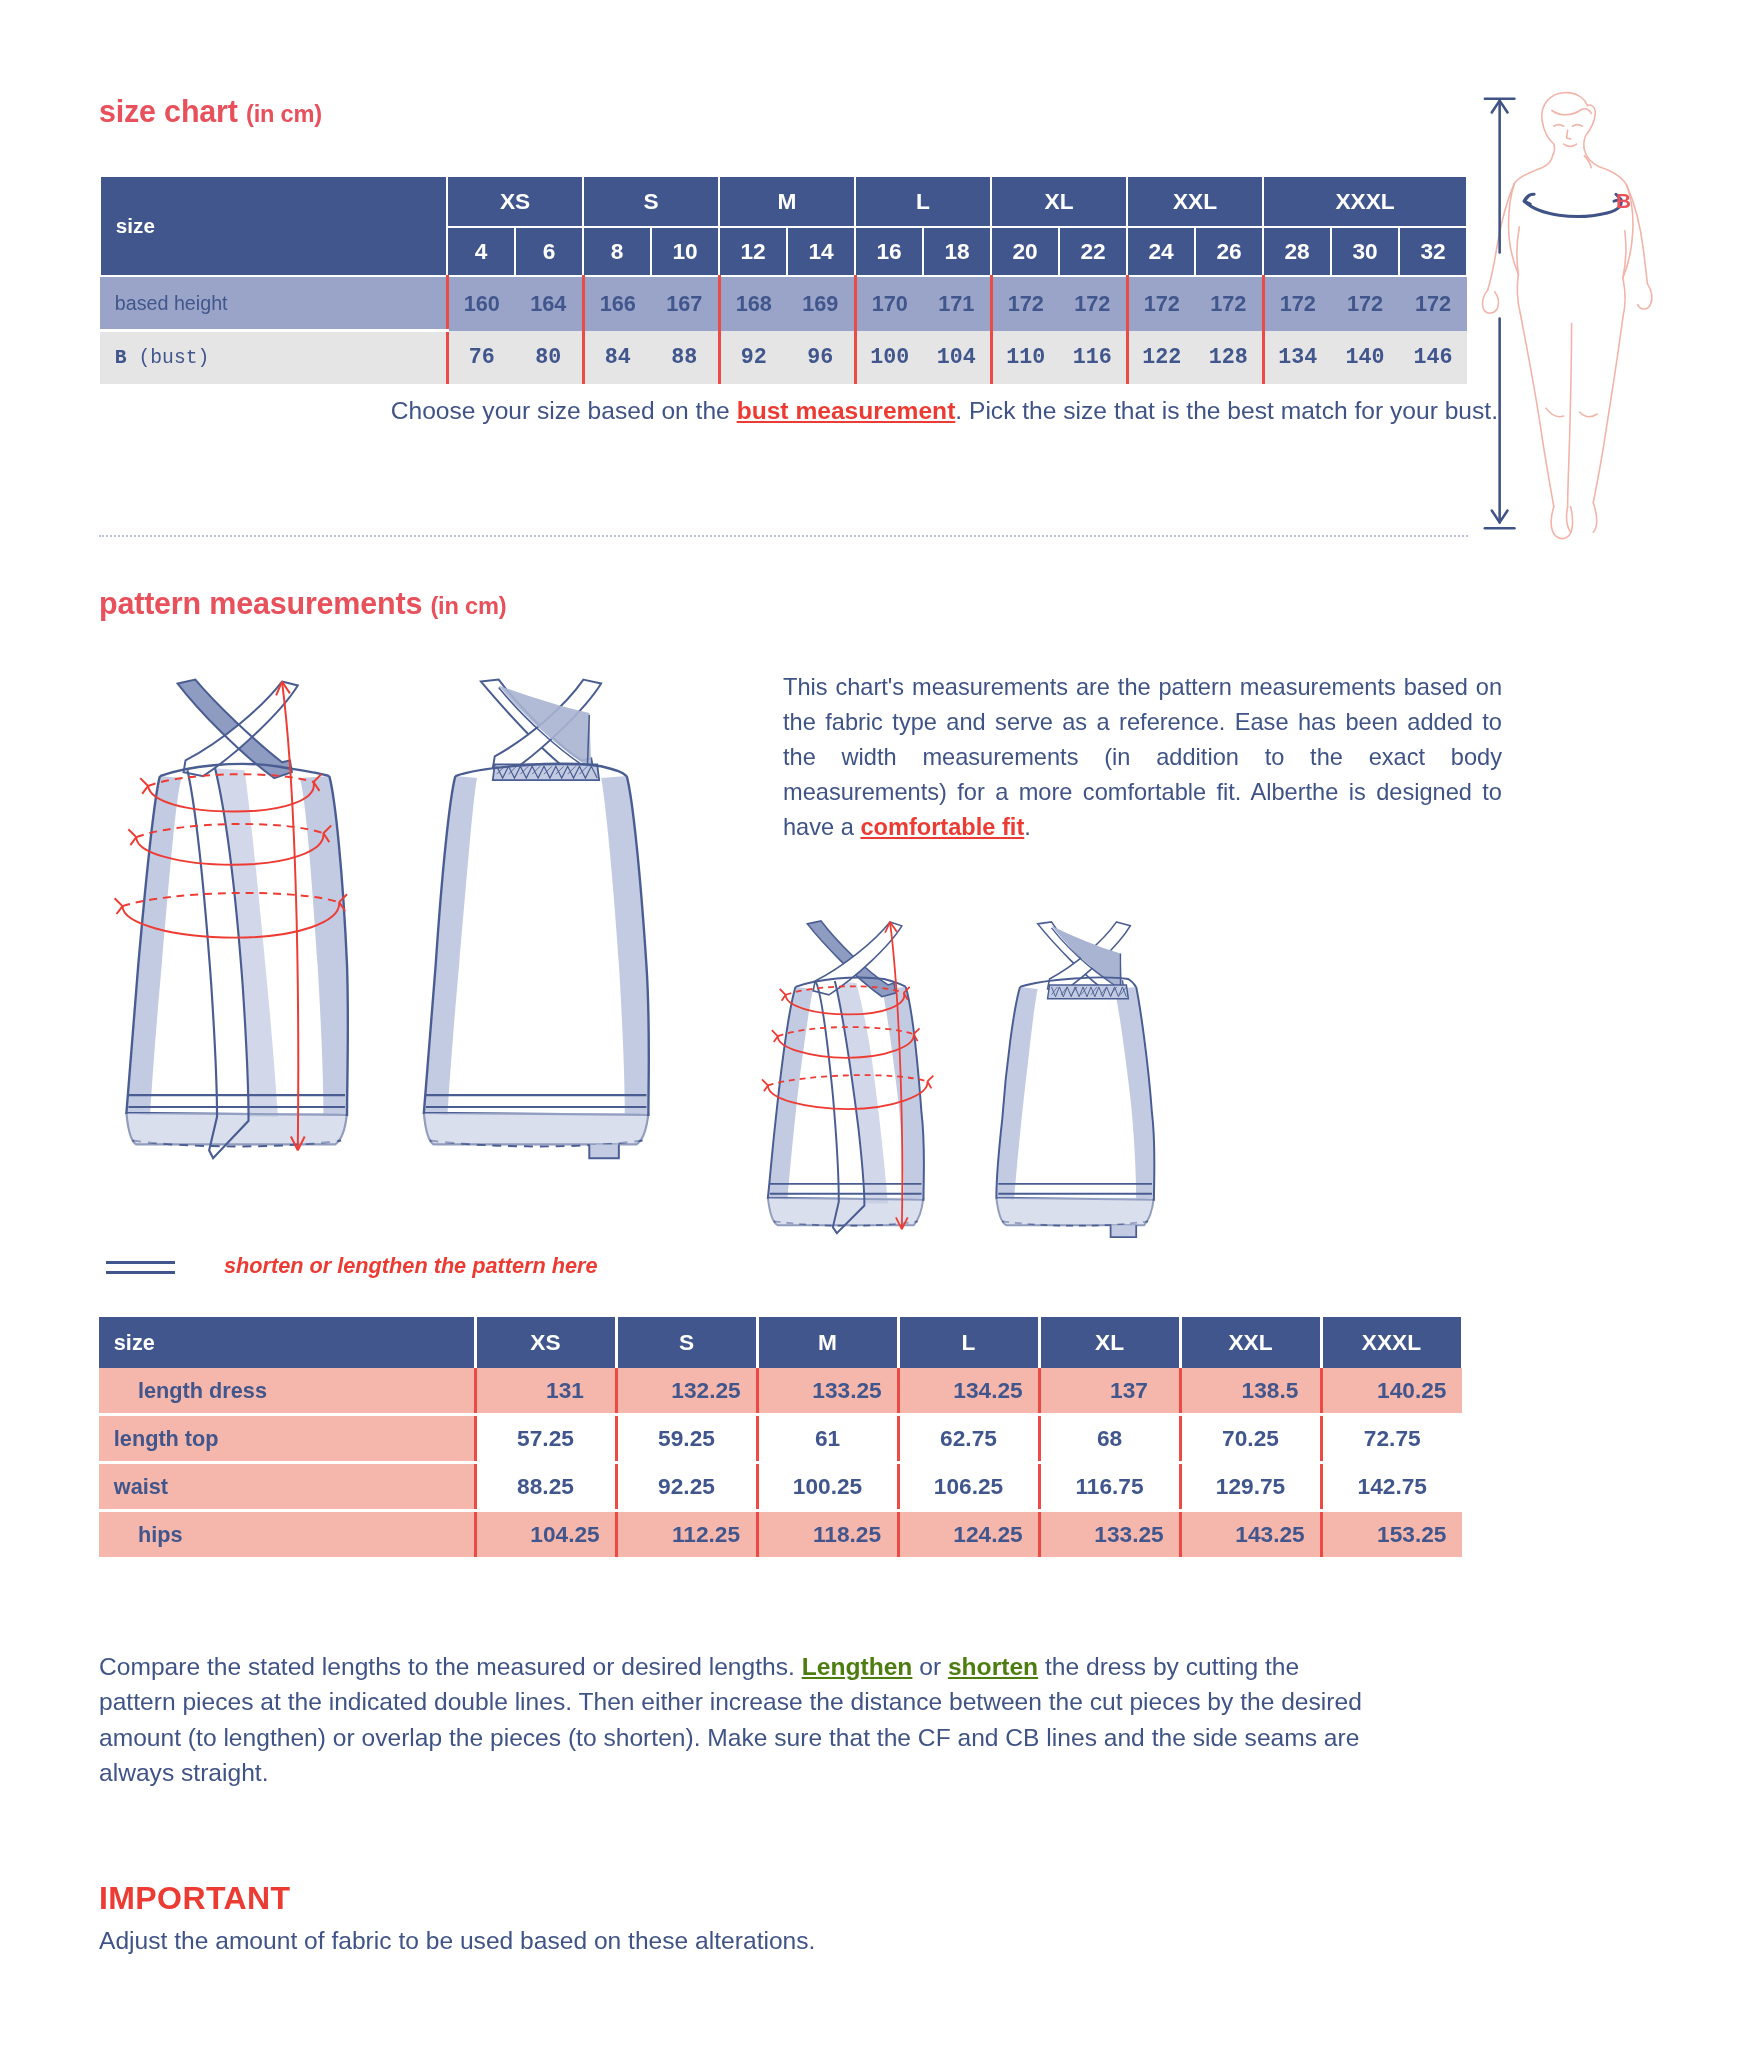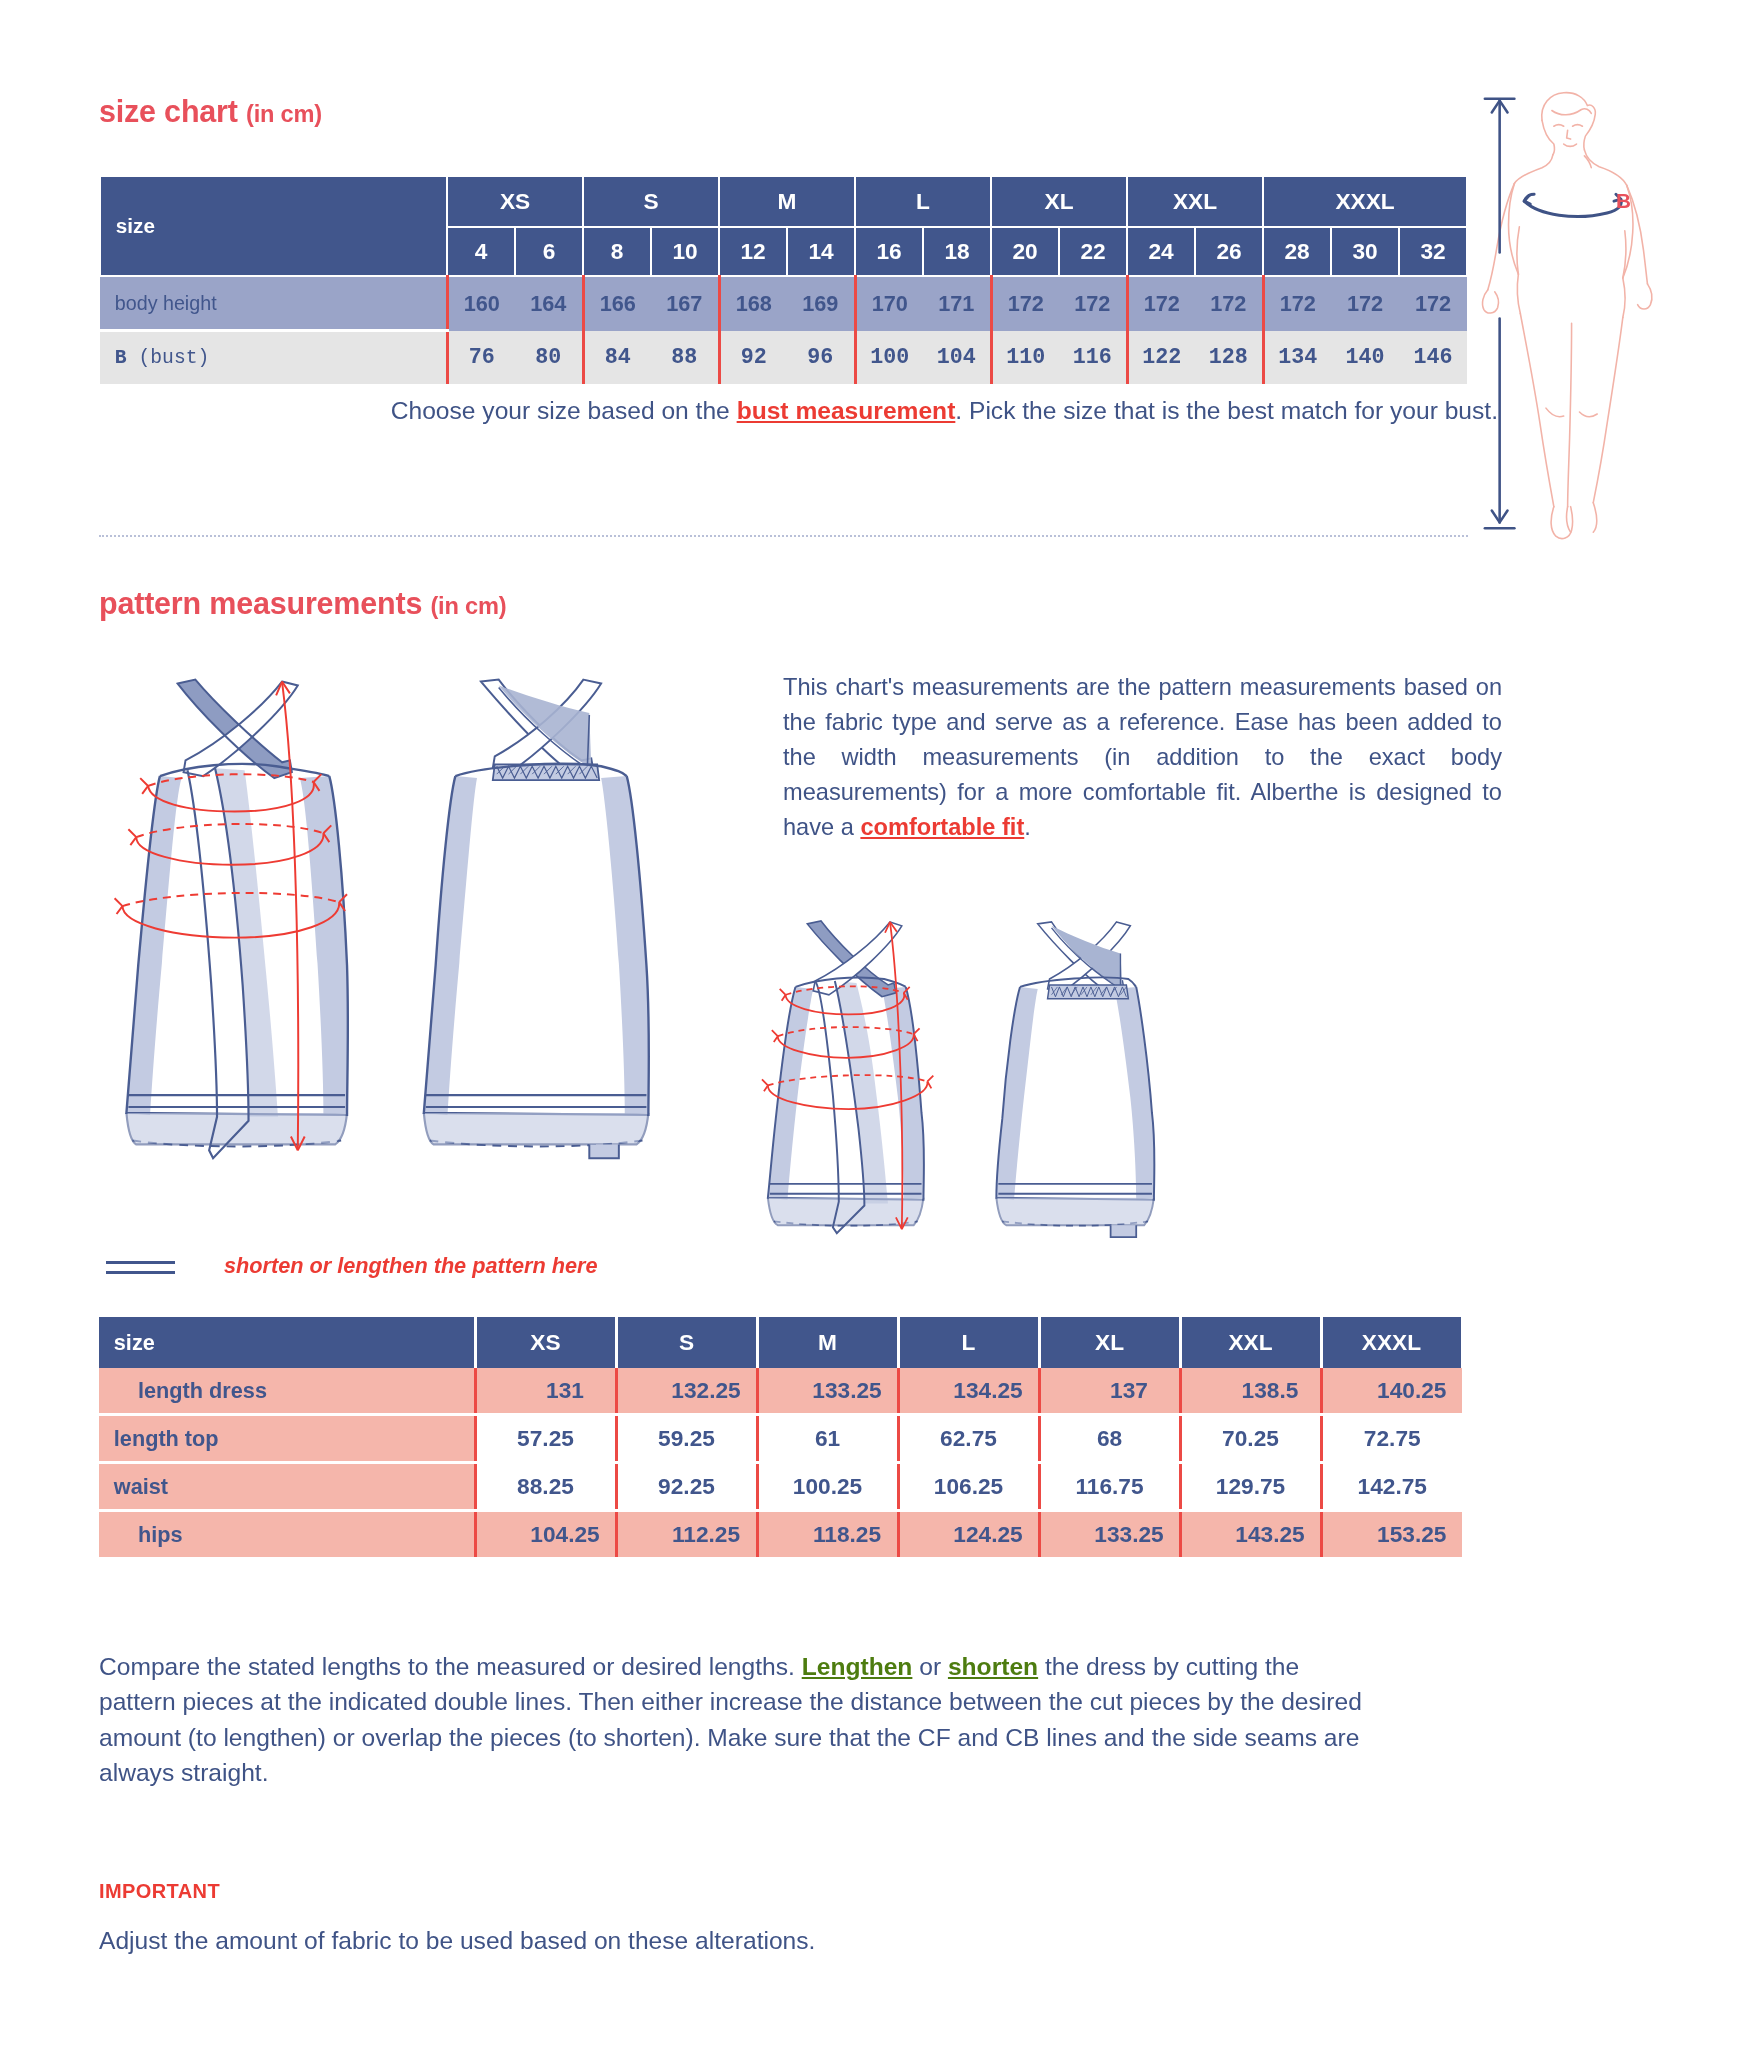--- a/index.html
+++ b/index.html
@@ -90,21 +90,21 @@
   }
   #compare-text{
     left:99px;top:1649px;width:1271px;
     font-size:24.6px;line-height:1.44;
   }
   #compare-text .hl{
     color:#4d7c0f;font-weight:bold;text-decoration:underline;
   }
   #important-title{
     position:absolute;left:99px;top:1880px;
-    font-size:20px;font-weight:bold;color:#ec3b33;letter-spacing:0.4px;
+    font-size:32px;font-weight:bold;color:#ec3b33;letter-spacing:0.4px;
   }
   #important-text{
     left:99px;top:1924px;width:1281px;font-size:24.6px;line-height:1.4;
   }
 
   
   #divider{
     position:absolute;left:99px;top:535px;width:1369px;height:0;
     border-top:2px dotted #b9c0d8;
   }
@@ -175,21 +175,21 @@
         <th class="num">22</th>
         <th class="num">24</th>
         <th class="num">26</th>
         <th class="num">28</th>
         <th class="num">30</th>
         <th class="num">32</th>
       </tr>
     </thead>
     <tbody>
       <tr class="r-height">
-        <td class="rowlbl">body height</td>
+        <td class="rowlbl">based height</td>
         <td class="val gstart">160</td>
         <td class="val">164</td>
         <td class="val gstart">166</td>
         <td class="val">167</td>
         <td class="val gstart">168</td>
         <td class="val">169</td>
         <td class="val gstart">170</td>
         <td class="val">171</td>
         <td class="val gstart">172</td>
         <td class="val">172</td>

